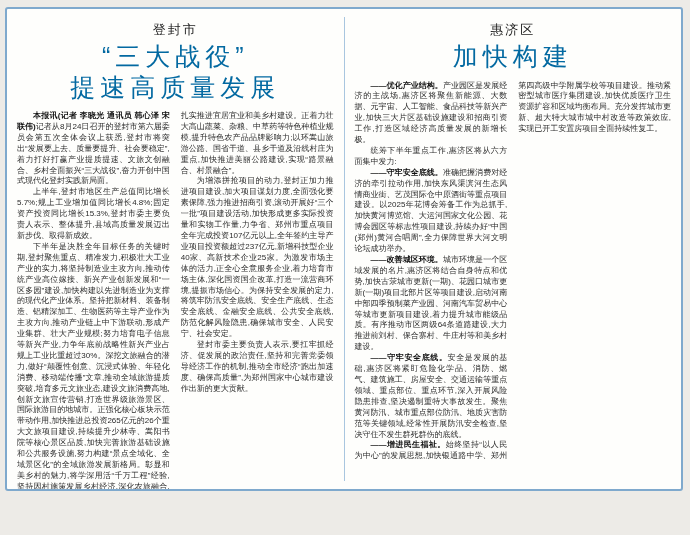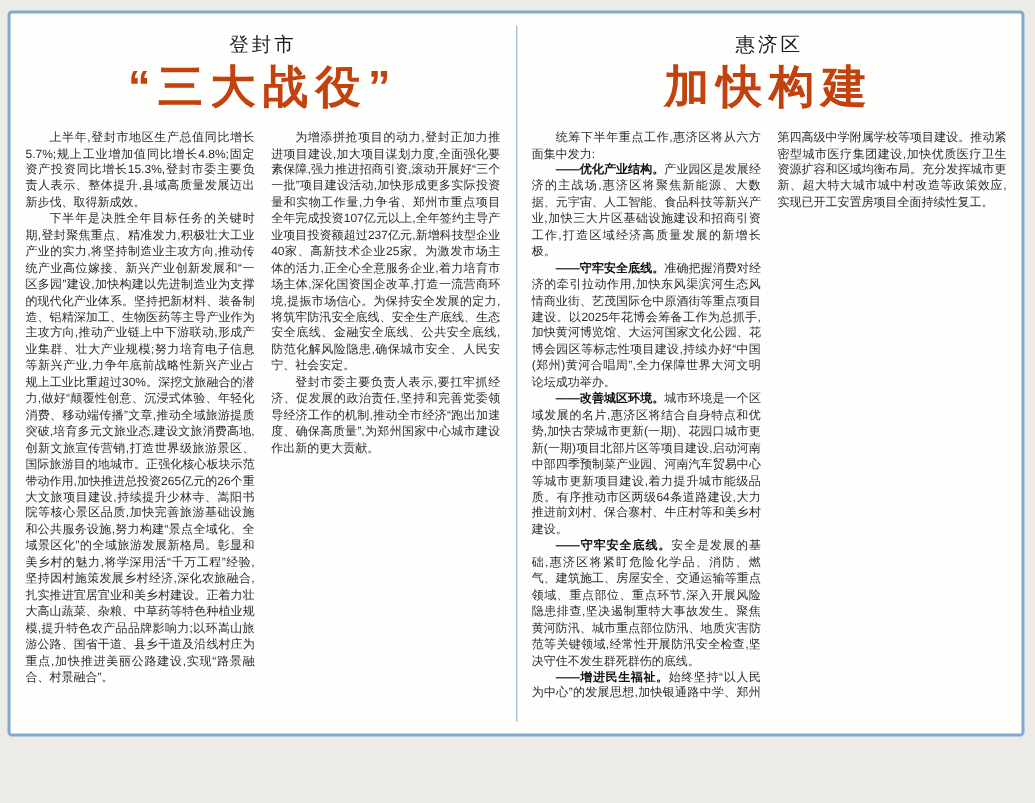--- a/index.html
+++ b/index.html
@@ -22,44 +22,48 @@
     overflow:hidden;
   }
   .divider{
     width:1px;background:#a9c6df;margin:8px 0;
   }
   .kicker{
     text-align:center;font-size:13px;color:#1b1b1b;
     margin:4px 0 2px 0;letter-spacing:2px;
   }
   .headline{
-    text-align:center;font-weight:bold;color:#c2410c;
-    font-size:30px;line-height:1.22;letter-spacing:5px;
+    text-align:center;font-weight:normal;color:#0369a1;
+    font-size:25px;line-height:1.22;letter-spacing:5px;
     margin:0 0 9px 0;
   }
   .article-body{
     column-count:2;column-gap:11px;column-fill:auto;
     height:384px;
     font-size:8px;line-height:10.9px;
     text-align:justify;color:#2b2b2b;
   }
   .article-body p{margin:0;text-indent:2em;}
   .lead{font-weight:bold;color:#111;}
 </style>
 </head>
 <body>
 
 <div class="clip">
 
   <section class="article">
     <div class="kicker">登封市</div>
     <h1 class="headline">
       <span>“三大战役”</span><br>
+      <span>提速高质量发展</span>
     </h1>
     <div class="article-body">
+      <p>
+        <span class="lead">本报讯(记者 李晓光 通讯员 韩心泽 宋联伟)</span><span>记者从8月24日召开的登封市第六届委员会第五次全体会议上获悉,登封市将突出“发展要上去、质量要提升、社会要稳定”,着力打好打赢产业提质提速、文旅文创融合、乡村全面振兴“三大战役”,奋力开创中国式现代化登封实践新局面。</span>
+      </p>
       <p>
         <span>上半年,登封市地区生产总值同比增长5.7%;规上工业增加值同比增长4.8%;固定资产投资同比增长15.3%,登封市委主要负责人表示、整体提升,县域高质量发展迈出新步伐、取得新成效。</span>
       </p>
       <p>
         <span>下半年是决胜全年目标任务的关键时期,登封聚焦重点、精准发力,积极壮大工业产业的实力,将坚持制造业主攻方向,推动传统产业高位嫁接、新兴产业创新发展和“一区多园”建设,加快构建以先进制造业为支撑的现代化产业体系。坚持把新材料、装备制造、铝精深加工、生物医药等主导产业作为主攻方向,推动产业链上中下游联动,形成产业集群、壮大产业规模;努力培育电子信息等新兴产业,力争年底前战略性新兴产业占规上工业比重超过30%。深挖文旅融合的潜力,做好“颠覆性创意、沉浸式体验、年轻化消费、移动端传播”文章,推动全域旅游提质突破,培育多元文旅业态,建设文旅消费高地,创新文旅宣传营销,打造世界级旅游景区、国际旅游目的地城市。正强化核心板块示范带动作用,加快推进总投资265亿元的26个重大文旅项目建设,持续提升少林寺、嵩阳书院等核心景区品质,加快完善旅游基础设施和公共服务设施,努力构建“景点全域化、全域景区化”的全域旅游发展新格局。彰显和美乡村的魅力,将学深用活“千万工程”经验,坚持因村施策发展乡村经济,深化农旅融合,扎实推进宜居宜业和美乡村建设。正着力壮大高山蔬菜、杂粮、中草药等特色种植业规模,提升特色农产品品牌影响力;以环嵩山旅游公路、国省干道、县乡干道及沿线村庄为重点,加快推进美丽公路建设,实现“路景融合、村景融合”。</span>
       </p>
       <p>
         <span>为增添拼抢项目的动力,登封正加力推进项目建设,加大项目谋划力度,全面强化要素保障,强力推进招商引资,滚动开展好“三个一批”项目建设活动,加快形成更多实际投资量和实物工作量,力争省、郑州市重点项目全年完成投资107亿元以上,全年签约主导产业项目投资额超过237亿元,新增科技型企业40家、高新技术企业25家。为激发市场主体的活力,正全心全意服务企业,着力培育市场主体,深化国资国企改革,打造一流营商环境,提振市场信心。为保持安全发展的定力,将筑牢防汛安全底线、安全生产底线、生态安全底线、金融安全底线、公共安全底线,防范化解风险隐患,确保城市安全、人民安宁、社会安定。</span>
       </p>
       <p>
@@ -70,24 +74,24 @@
 
   <div class="divider"></div>
 
   <section class="article">
     <div class="kicker">惠济区</div>
     <h1 class="headline">
       <span>加快构建</span><br>
     </h1>
     <div class="article-body">
       <p>
-        <span>统筹下半年重点工作,惠济区将从六方面集中发力:</span>
+        <span class="lead">——优化产业结构。</span><span>产业园区是发展经济的主战场,惠济区将聚焦新能源、大数据、元宇宙、人工智能、食品科技等新兴产业,加快三大片区基础设施建设和招商引资工作,打造区域经济高质量发展的新增长极。</span>
       </p>
       <p>
-        <span class="lead">——优化产业结构。</span><span>产业园区是发展经济的主战场,惠济区将聚焦新能源、大数据、元宇宙、人工智能、食品科技等新兴产业,加快三大片区基础设施建设和招商引资工作,打造区域经济高质量发展的新增长极。</span>
+        <span>统筹下半年重点工作,惠济区将从六方面集中发力:</span>
       </p>
       <p>
         <span class="lead">——守牢安全底线。</span><span>准确把握消费对经济的牵引拉动作用,加快东风渠滨河生态风情商业街、艺茂国际仓中原酒街等重点项目建设。以2025年花博会筹备工作为总抓手,加快黄河博览馆、大运河国家文化公园、花博会园区等标志性项目建设,持续办好“中国(郑州)黄河合唱周”,全力保障世界大河文明论坛成功举办。</span>
       </p>
       <p>
         <span class="lead">——改善城区环境。</span><span>城市环境是一个区域发展的名片,惠济区将结合自身特点和优势,加快古荥城市更新(一期)、花园口城市更新(一期)项目北部片区等项目建设,启动河南中部四季预制菜产业园、河南汽车贸易中心等城市更新项目建设,着力提升城市能级品质。有序推动市区两级64条道路建设,大力推进前刘村、保合寨村、牛庄村等和美乡村建设。</span>
       </p>
       <p>
         <span class="lead">——守牢安全底线。</span><span>安全是发展的基础,惠济区将紧盯危险化学品、消防、燃气、建筑施工、房屋安全、交通运输等重点领域、重点部位、重点环节,深入开展风险隐患排查,坚决遏制重特大事故发生。聚焦黄河防汛、城市重点部位防汛、地质灾害防范等关键领域,经常性开展防汛安全检查,坚决守住不发生群死群伤的底线。</span>
       </p>

